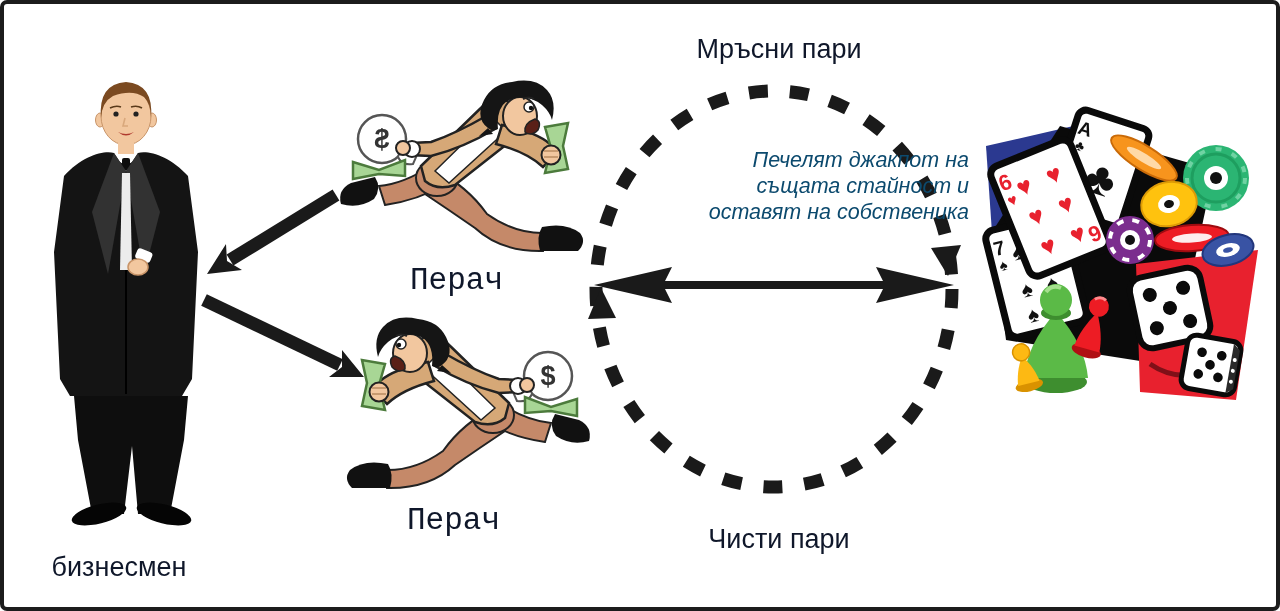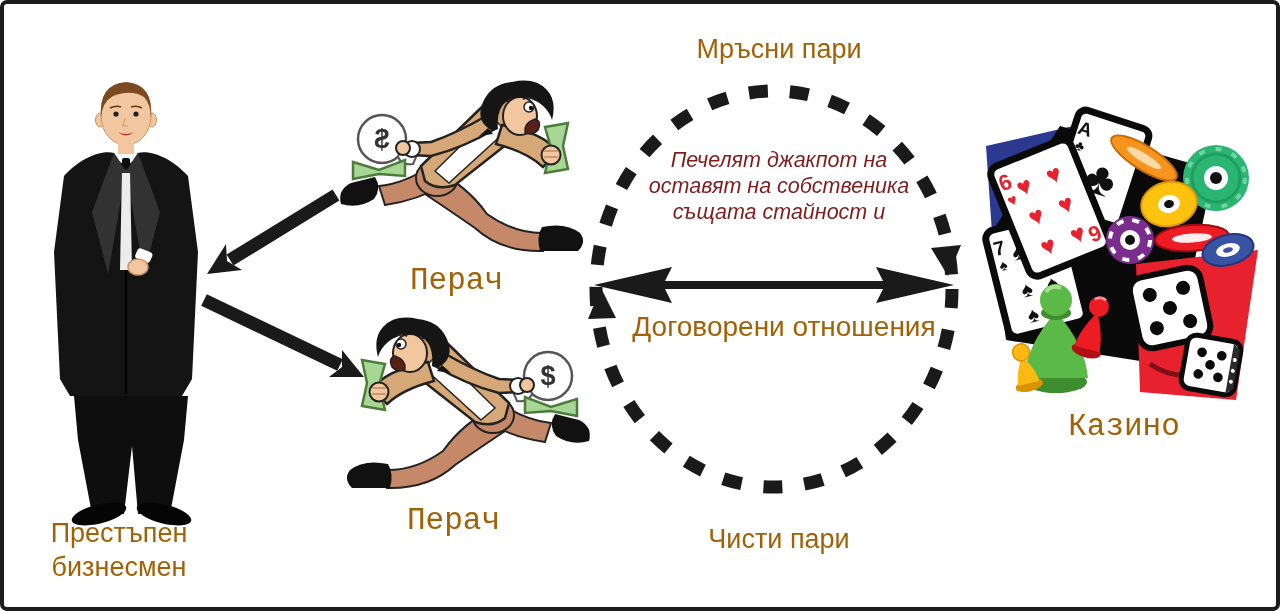--- a/index.html
+++ b/index.html
@@ -10,33 +10,33 @@
     background:#ffffff;
     border:4px solid #1c1c1c;
     border-radius:7px;
     overflow:hidden;
     font-family:"Liberation Sans","DejaVu Sans",sans-serif;
     color:#1a1a1a;
   }
   .abs{position:absolute;}
   .lbl{
     text-align:center;
-    color:#a16207;
+    color:#0f172a;
     white-space:nowrap;
   }
   .lbl-big{font-size:31px;font-family:Liberation Mono, monospace;}
   .lbl-med{font-size:27px;}
   .two-line{white-space:normal;line-height:34px;}
   .note{
-    text-align:center;
+    text-align:right;
     font-style:italic;
     font-weight:500;
     font-size:21.5px;
     line-height:26px;
-    color:#7f1d1d;
+    color:#0c4a6e;
   }
   svg{display:block;overflow:visible;}
 </style>
 </head>
 <body>
 
 <div class="canvas">
 
   <svg class="abs" style="left:48px;top:70px;" width="158" height="450" viewBox="0 0 158 450">
     <g>
@@ -70,21 +70,21 @@
       <ellipse cx="86" cy="193" rx="10" ry="8" fill="#f2c79f" stroke="#c89468" stroke-width="1.5"></ellipse>
 
       <path d="M22,322 L136,322 L132,366 L118,440 L86,440 L80,372 L72,440 L40,440 L26,366 Z" fill="#0e0e0e"></path>
 
       <ellipse cx="47" cy="440" rx="28" ry="9.5" fill="#050505" transform="rotate(-14 47 440)"></ellipse>
       <ellipse cx="112" cy="440" rx="28" ry="9.5" fill="#050505" transform="rotate(14 112 440)"></ellipse>
     </g>
   </svg>
 
   <div class="abs lbl lbl-med two-line" style="left:12px;top:512px;width:206px;">
-    <span>Престъпен</span><br>
+    <br>
     <span>бизнесмен</span>
   </div>
 
   <svg class="abs" style="left:330px;top:75px;" width="260" height="425" viewBox="0 0 260 425">
     <defs>
       <g id="runner-figure">
 
         <circle cx="43" cy="57" r="24" fill="#ffffff" stroke="#555555" stroke-width="2.5"></circle>
         <path d="M62,66 q10,-6 16,-1 q-3,7 -11,8 q7,2 11,0 l-4,9 q-11,2 -15,-7 z" fill="#ffffff" stroke="#555555" stroke-width="2"></path>
         <text transform="translate(43,66) scale(-1,1)" font-size="27" font-weight="bold" text-anchor="middle" fill="#333333">$</text>
@@ -147,26 +147,25 @@
       <ellipse cx="770" cy="285" rx="178" ry="198" fill="none" stroke="#1a1a1a" stroke-width="13" stroke-dasharray="19 22"></ellipse>
       <polygon points="927,244 957,241 944,272" fill="#1a1a1a"></polygon>
       <polygon points="584,315 612,314 597,284" fill="#1a1a1a"></polygon>
     </g>
 
     <path d="M590,281 L668,263 L661,277 L879,277 L872,263 L950,281 L872,299 L879,285 L661,285 L668,299 Z" fill="#1a1a1a"></path>
   </svg>
 
   <div class="abs lbl lbl-med" style="left:595px;top:30px;width:360px;">Мръсни пари</div>
   <div class="abs lbl lbl-med" style="left:595px;top:520px;width:360px;">Чисти пари</div>
-  <div class="abs lbl" style="left:600px;top:307px;width:360px;font-size:28px;">Договорени отношения</div>
 
   <div class="abs note" style="left:585px;top:143px;width:380px;">
     <div>Печелят джакпот на</div>
+    <div>същата стайност и</div>
     <div>оставят на собственика</div>
-    <div>същата стайност и</div>
   </div>
 
   <svg class="abs" style="left:960px;top:108px;" width="300" height="300" viewBox="0 0 300 300">
 
     <polygon points="22,34 118,12 152,142 78,210 30,150" fill="#2b3990"></polygon>
     <polygon points="96,14 250,58 208,254 42,228 28,120" fill="#0a0a0a"></polygon>
     <polygon points="172,152 294,138 272,288 176,280" fill="#e8212e"></polygon>
     <path d="M186,252 Q212,270 244,260" stroke="#7f1018" stroke-width="5" fill="none"></path>
 
     <g transform="translate(72,164) rotate(-14)">
@@ -270,15 +269,14 @@
       <circle cx="22.5" cy="2" r="2" fill="#ffffff"></circle>
       <circle cx="22.5" cy="13" r="2" fill="#ffffff"></circle>
       <circle cx="-11" cy="-11" r="4.8" fill="#0a0a0a"></circle>
       <circle cx="9" cy="-11" r="4.8" fill="#0a0a0a"></circle>
       <circle cx="-1" cy="0" r="4.8" fill="#0a0a0a"></circle>
       <circle cx="-11" cy="11" r="4.8" fill="#0a0a0a"></circle>
       <circle cx="9" cy="11" r="4.8" fill="#0a0a0a"></circle>
     </g>
   </svg>
 
-  <div class="abs lbl lbl-big" style="left:1020px;top:405px;width:200px;">Казино</div>
 
 </div>
 
 </body></html>

